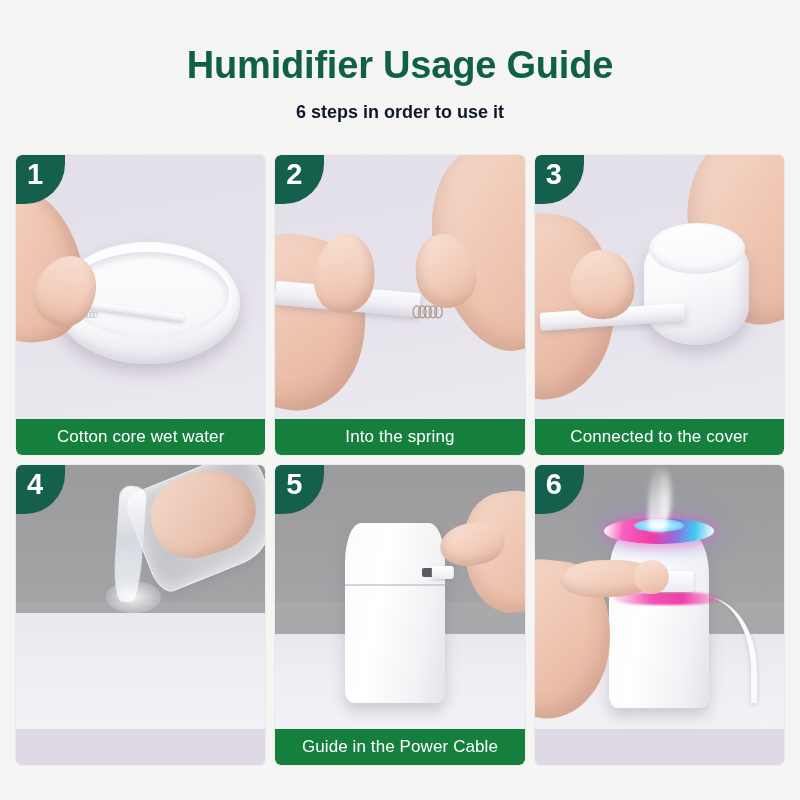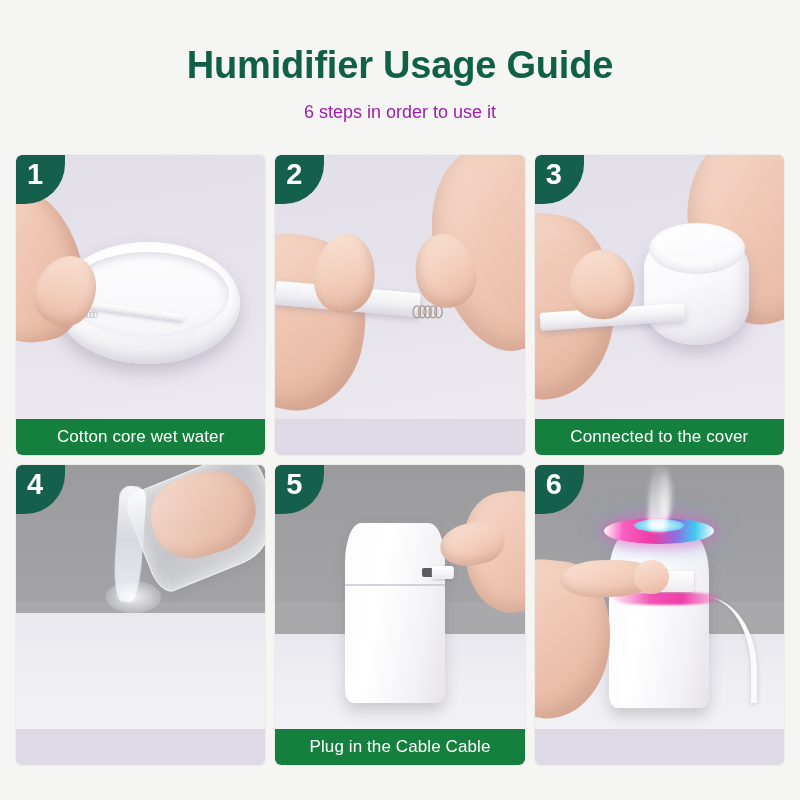--- a/index.html
+++ b/index.html
@@ -42,22 +42,22 @@
     font-weight: bold;
     color: #106048;
     letter-spacing: -0.2px;
     line-height: 1.1;
     text-align: right;
   }
 
   .page-subtitle {
     margin-top: 16px;
     font-size: 18px;
-    color: #a21caf;
-    font-weight: 400;
+    color: #0f172a;
+    font-weight: 700;
     text-align: center;
   }
 
   
   .grid {
     position: absolute;
     top: 155px;
     left: 16px;
     width: 768px;
     height: 610px;
@@ -561,20 +561,21 @@
           </g>
         </svg>
 
         <div class="finger skin-l p2-fingerL"></div>
         <div class="finger skin-l p2-fingerR"></div>
       </div>
 
       <div class="badge">
         <span>2</span>
       </div>
+      <div class="caption">Into the spring</div>
     </div>
 
     <div class="panel">
       <div class="photo">
         <div class="bg-lav"></div>
 
         <div class="hand skin p3-handL"></div>
         <div class="hand skin p3-handR"></div>
 
         <div class="lid">
@@ -619,21 +620,21 @@
           <div class="plug5"></div>
         </div>
 
         <div class="hand skin p5-hand"></div>
         <div class="finger skin-l p5-finger"></div>
       </div>
 
       <div class="badge">
         <span>5</span>
       </div>
-      <div class="caption">Plug in the Cable Cable</div>
+      <div class="caption">Guide in the Power Cable</div>
     </div>
 
     <div class="panel">
       <div class="photo">
         <div class="bg-gray"></div>
         <div class="table-white low"></div>
 
         <div class="mist"></div>
         <div class="mist2"></div>
 

